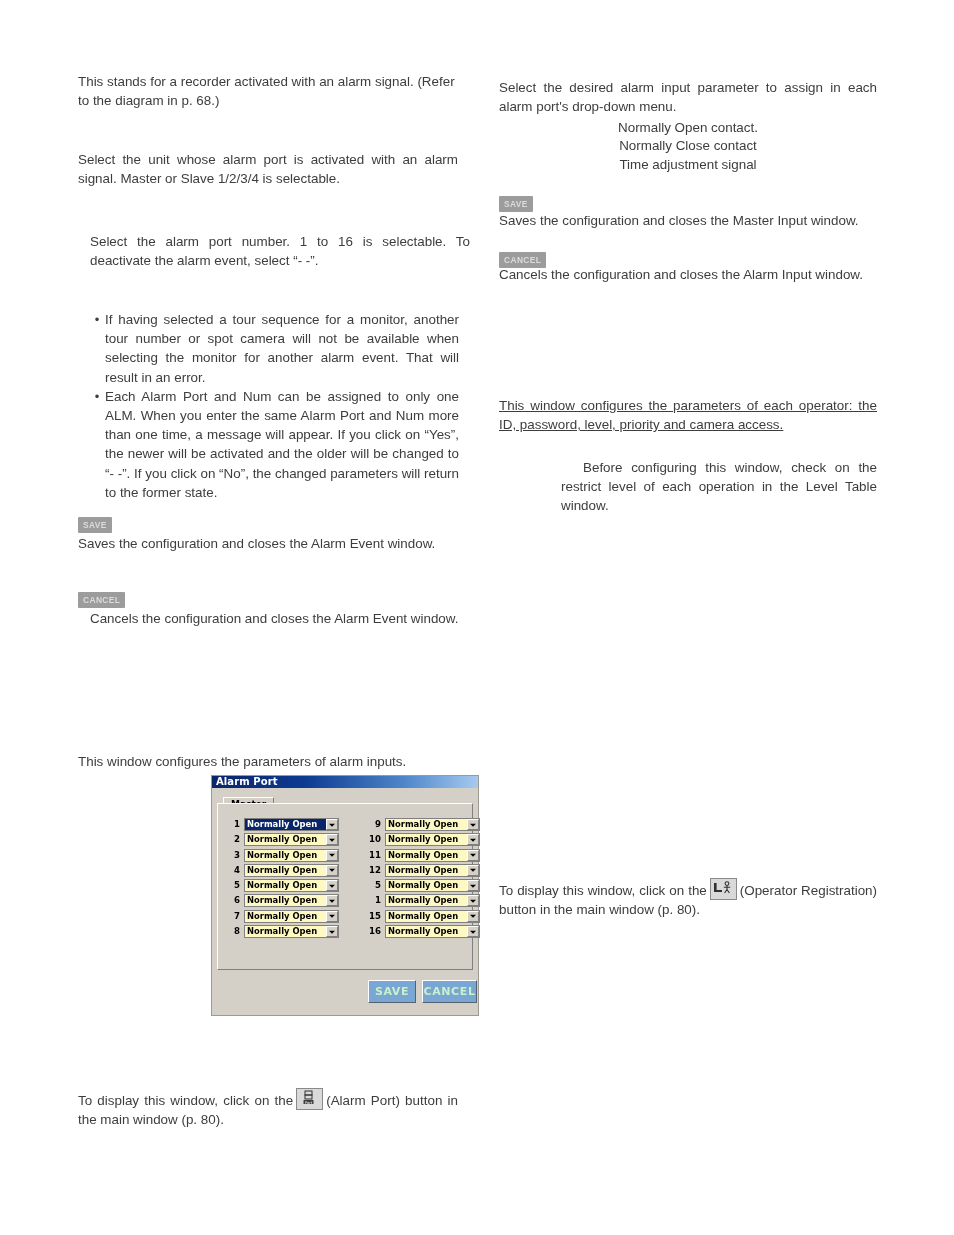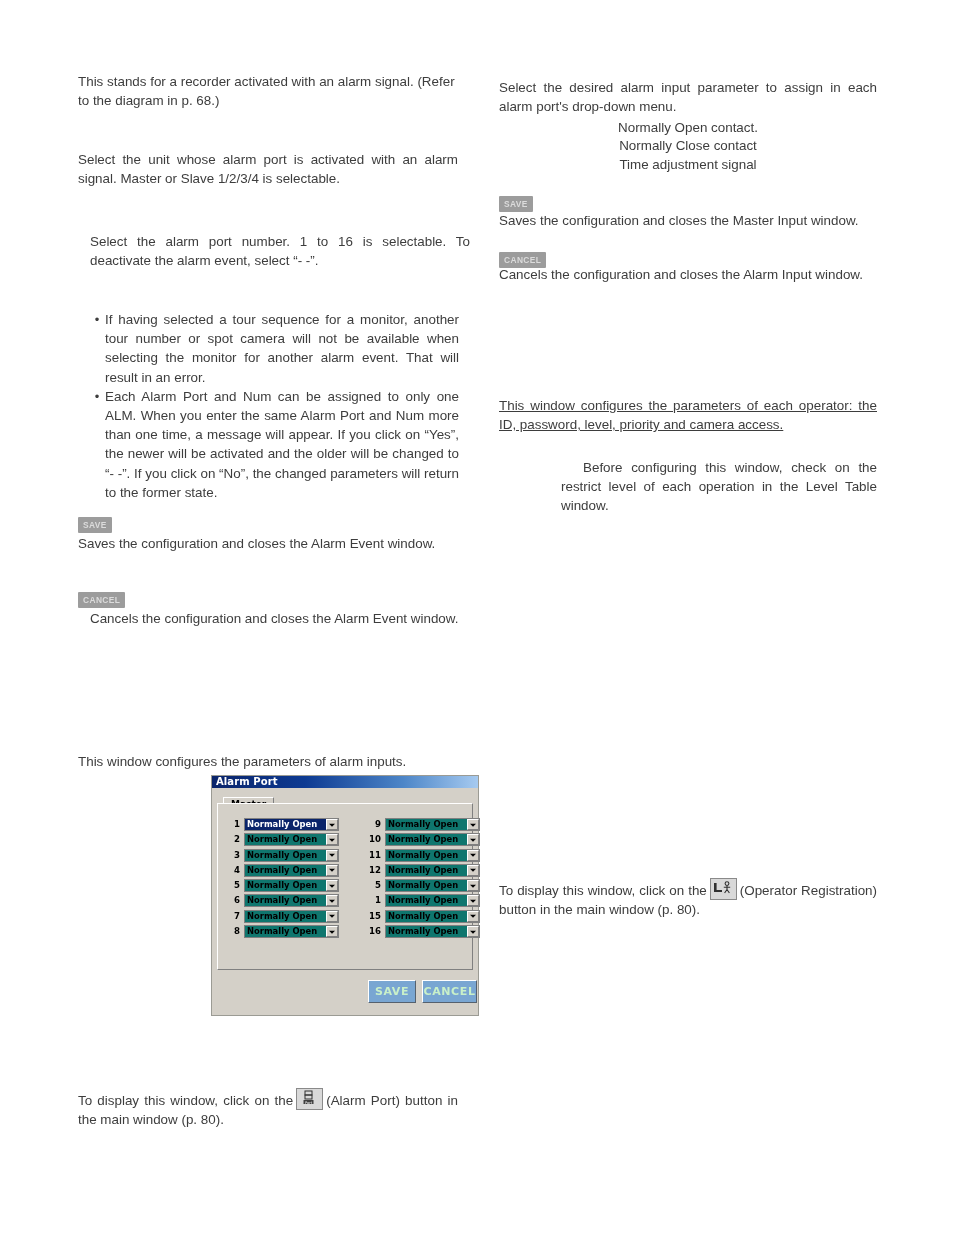--- a/index.html
+++ b/index.html
@@ -141,21 +141,21 @@
   .ap-colwrap { display: flex; gap: 28px; }
   .ap-col { display: flex; flex-direction: column; gap: 2.3px; }
   .ap-row { display: flex; align-items: center; height: 13px; }
   .ap-num {
     width: 14px; text-align: right; margin-right: 4px;
     font-size: 8.6px; font-weight: bold; line-height: 13px;
   }
   .combo {
     display: flex; align-items: stretch;
     width: 95px; height: 13px;
-    background: #0f766e;
+    background: #fef9c3;
     border: 1px solid #808080;
     box-sizing: border-box;
   }
   .combo .ctext {
     flex: 1 1 auto;
     font-size: 8.4px; font-weight: bold; line-height: 11px;
     padding-left: 2px; white-space: nowrap; overflow: hidden;
     color: #000;
   }
   .combo.sel .ctext { background: #0a246a; color: #ffffff; }

